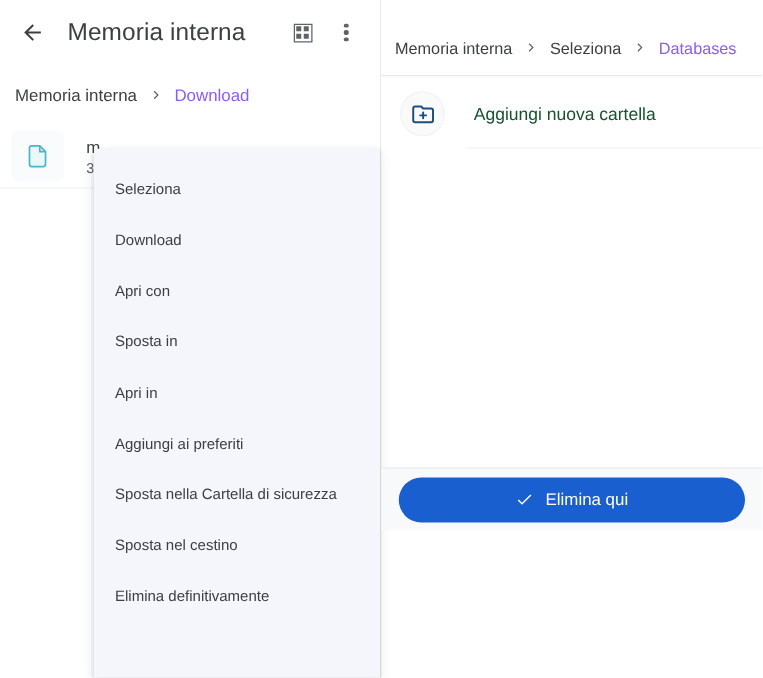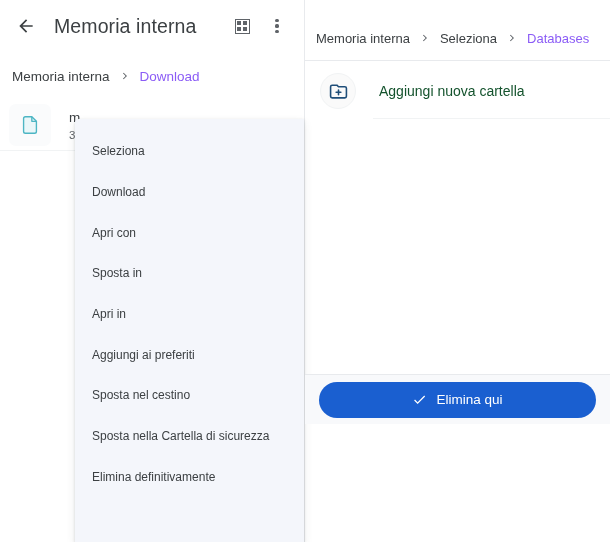--- a/index.html
+++ b/index.html
@@ -308,22 +308,22 @@
 
   <div class="panel-divider"></div>
 
   <div class="context-menu">
     <div class="menu-item">Seleziona</div>
     <div class="menu-item">Download</div>
     <div class="menu-item">Apri con</div>
     <div class="menu-item">Sposta in</div>
     <div class="menu-item">Apri in</div>
     <div class="menu-item">Aggiungi ai preferiti</div>
+    <div class="menu-item">Sposta nella Cartella di sicurezza</div>
     <div class="menu-item">Sposta nel cestino</div>
-    <div class="menu-item">Sposta nella Cartella di sicurezza</div>
     <div class="menu-item">Elimina definitivamente</div>
   </div>
 
   <div class="right-panel">
 
     <div class="crumbs-right">
       <span class="crumb">Memoria interna</span>
       <span class="crumb-sep">
         <svg width="12" height="12" viewBox="0 0 24 24" aria-hidden="true">
           <path d="M9.3 5.3L7.9 6.7l5.3 5.3-5.3 5.3 1.4 1.4L16 12z" fill="#5f6368"></path>

